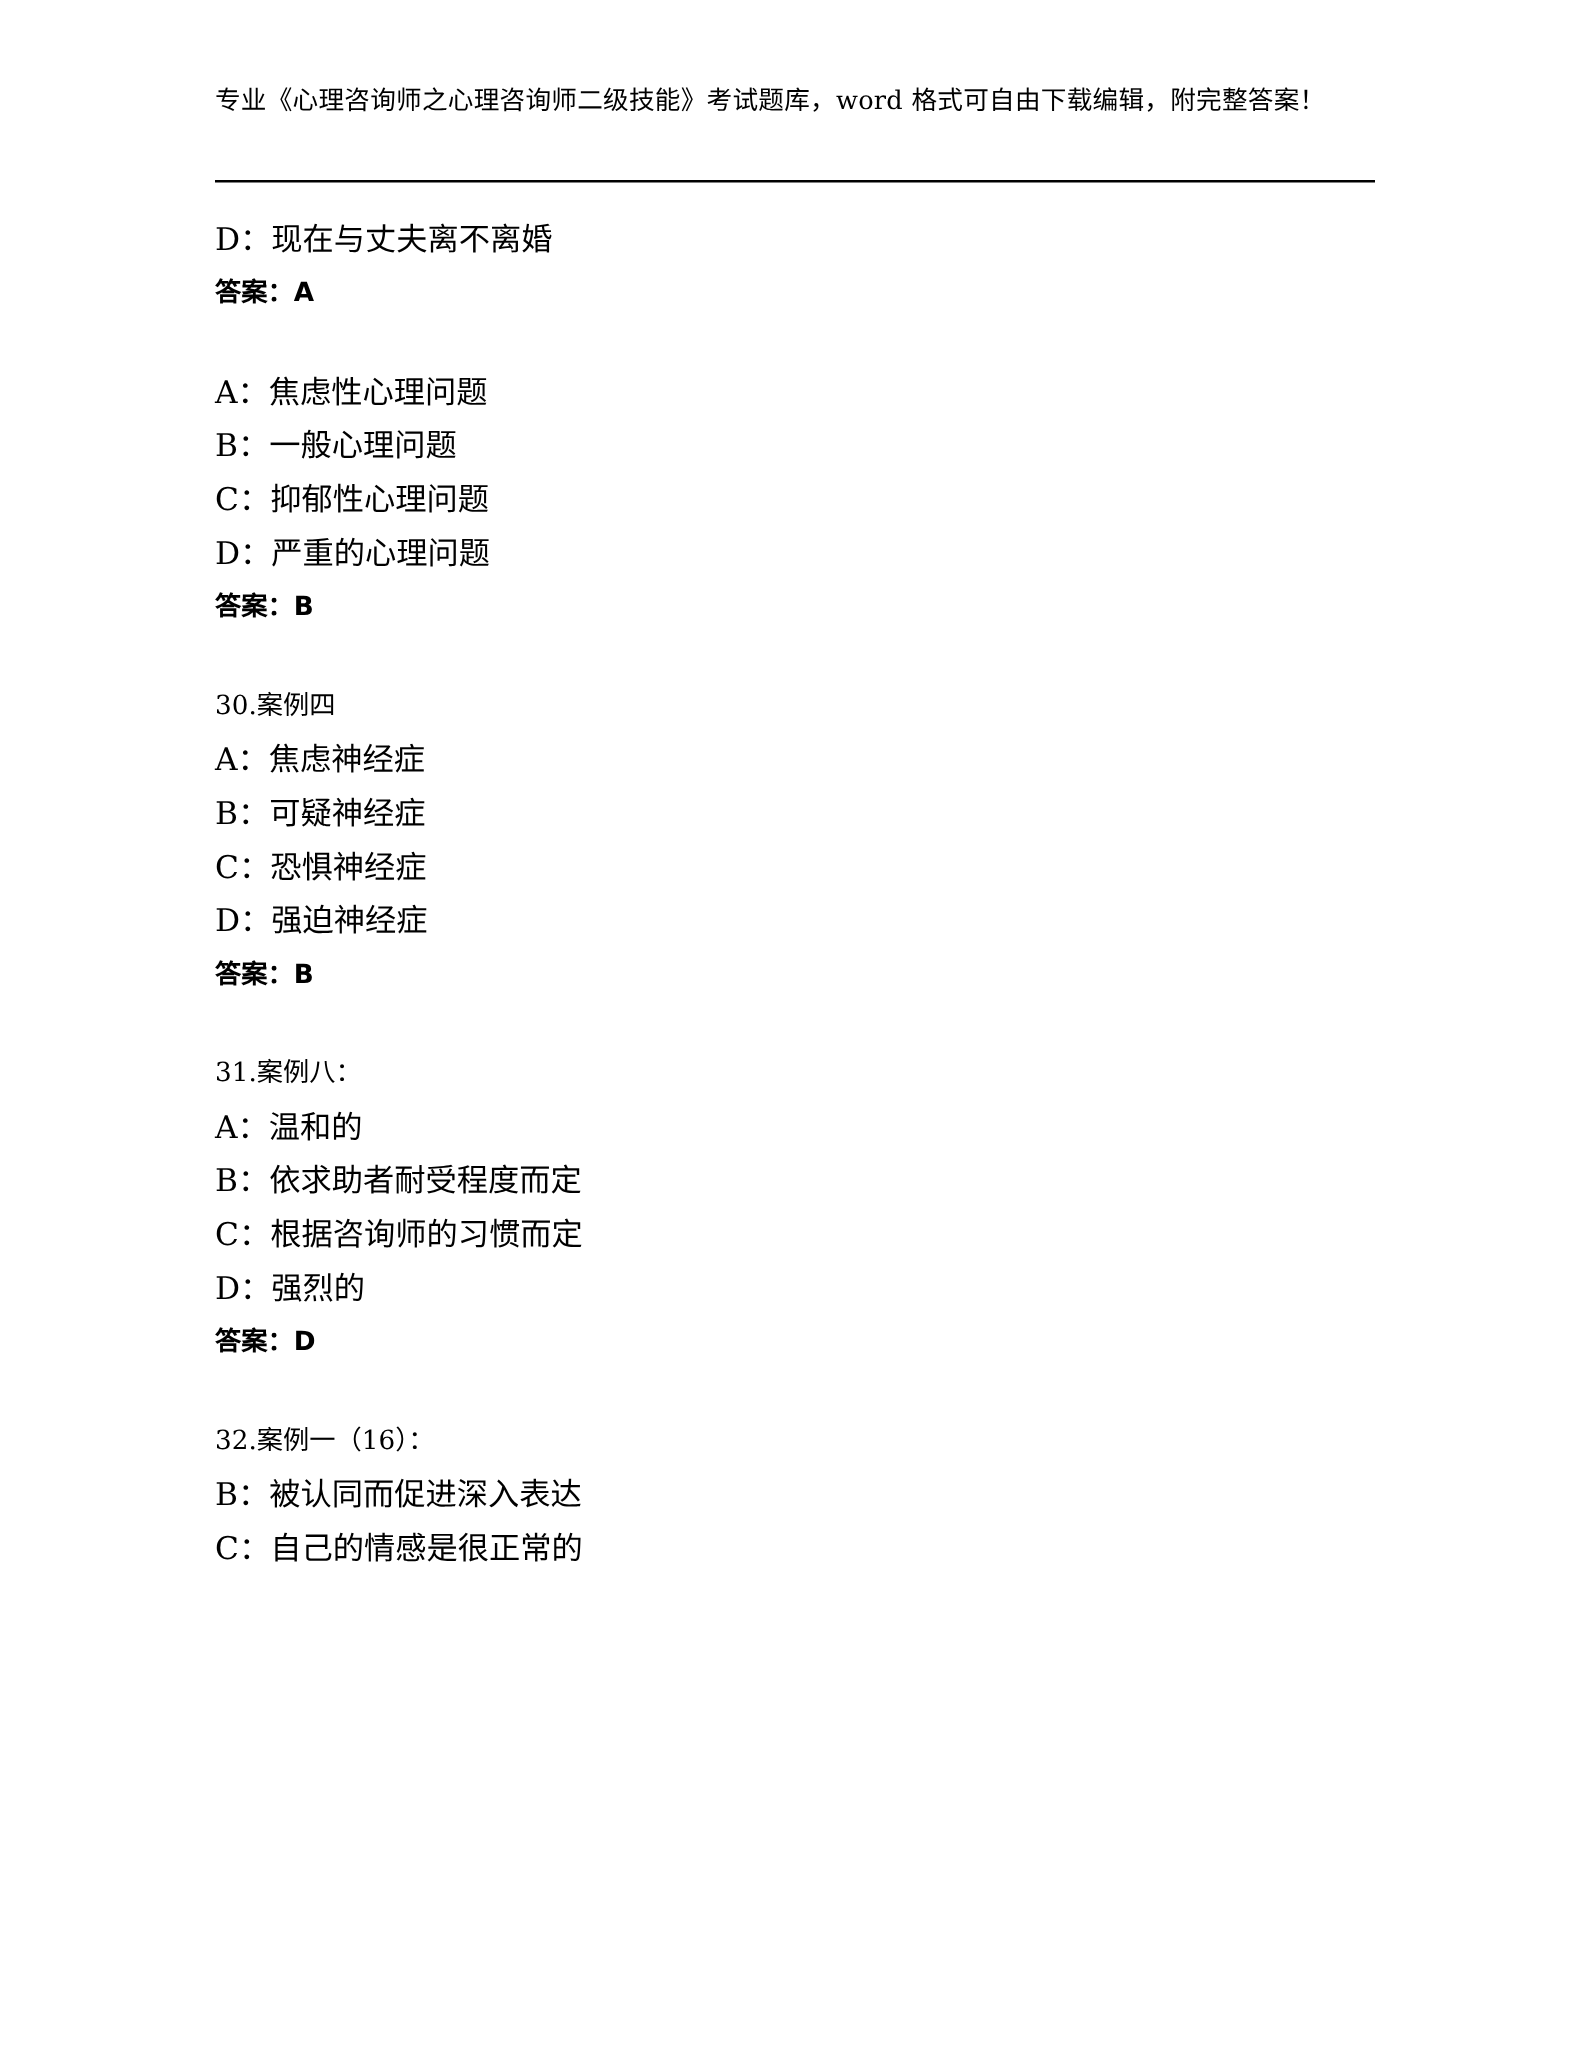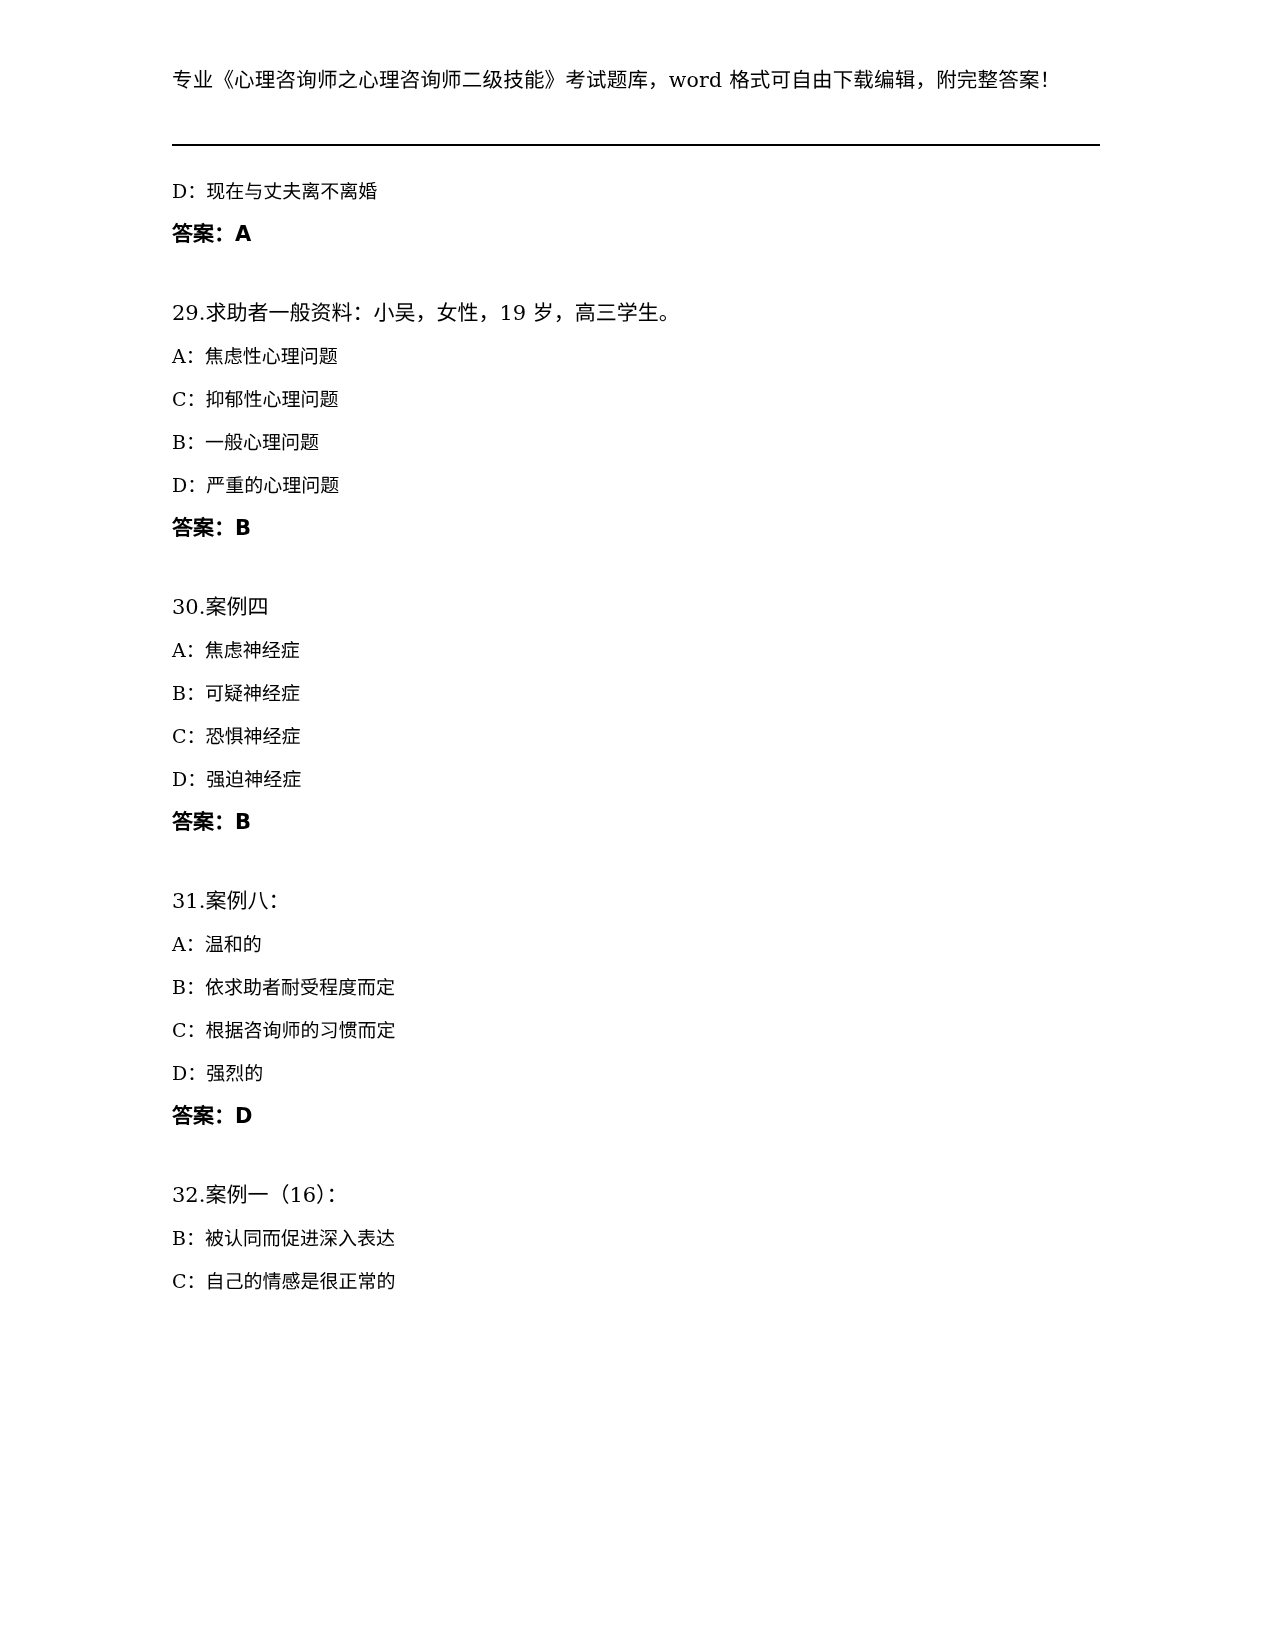--- a/index.html
+++ b/index.html
@@ -59,21 +59,21 @@
   .block {
     margin-bottom: 36px;
   }
   .block:last-child {
     margin-bottom: 0;
   }
   .first-block {
     margin-bottom: 36px;
   }
   .opt {
-    font-size: 19px;
+    font-size: 25px;
     line-height: 43px;
   }
 </style>
 </head>
 <body>
 
 <div class="page">
 
   <div class="header-note">专业《心理咨询师之心理咨询师二级技能》考试题库，word 格式可自由下载编辑，附完整答案！</div>
 
@@ -82,24 +82,23 @@
   <div class="content">
 
     <div class="first-block">
       <div class="opt">D：现在与丈夫离不离婚</div>
       <div class="answer">
         <span class="ans-label">答案：</span><span class="ans-value">A</span>
       </div>
     </div>
 
     <div class="block">
-      <div class="q-stem">29.求助者一般资料：小吴，女性，19 岁，高三学生。</div>
       <div class="opt">A：焦虑性心理问题</div>
+      <div class="opt">B：一般心理问题</div>
       <div class="opt">C：抑郁性心理问题</div>
-      <div class="opt">B：一般心理问题</div>
       <div class="opt">D：严重的心理问题</div>
       <div class="answer">
         <span class="ans-label">答案：</span><span class="ans-value">B</span>
       </div>
     </div>
 
     <div class="block">
       <div class="q-stem">30.案例四</div>
       <div class="opt">A：焦虑神经症</div>
       <div class="opt">B：可疑神经症</div>

